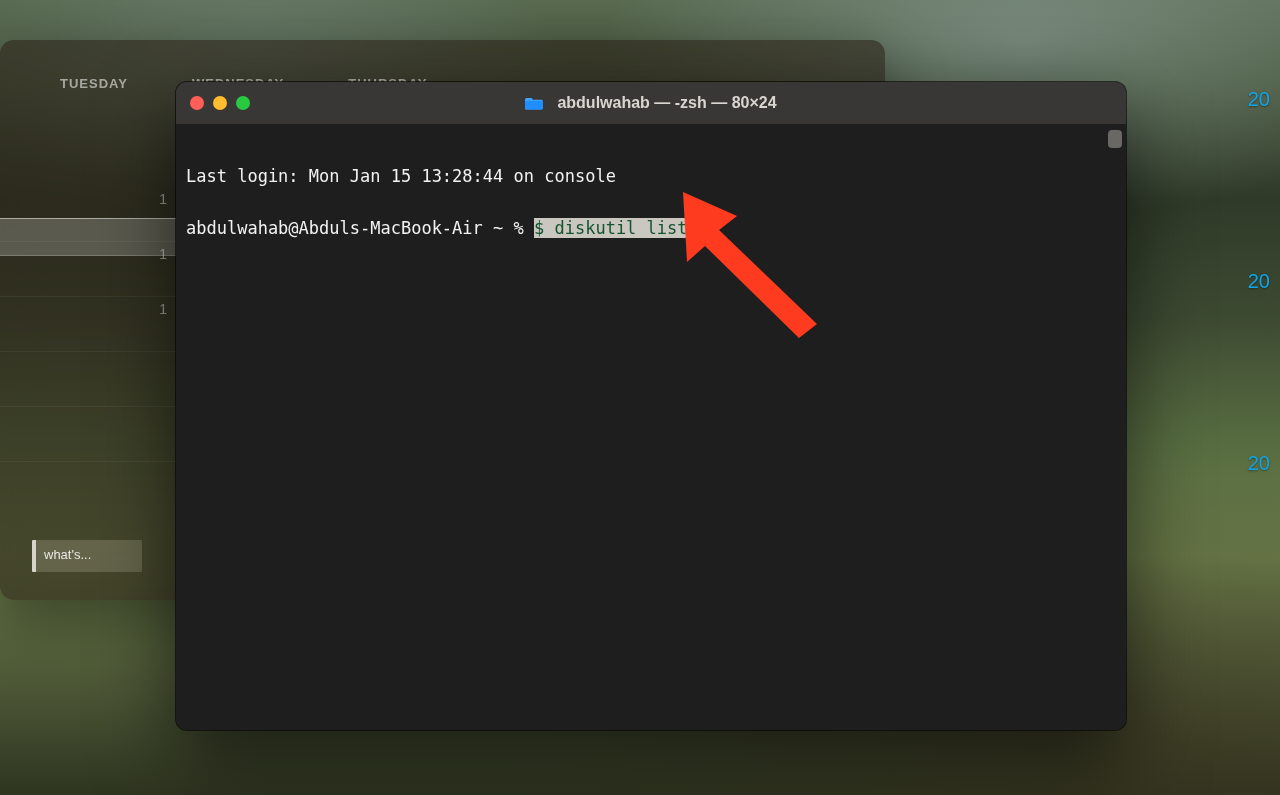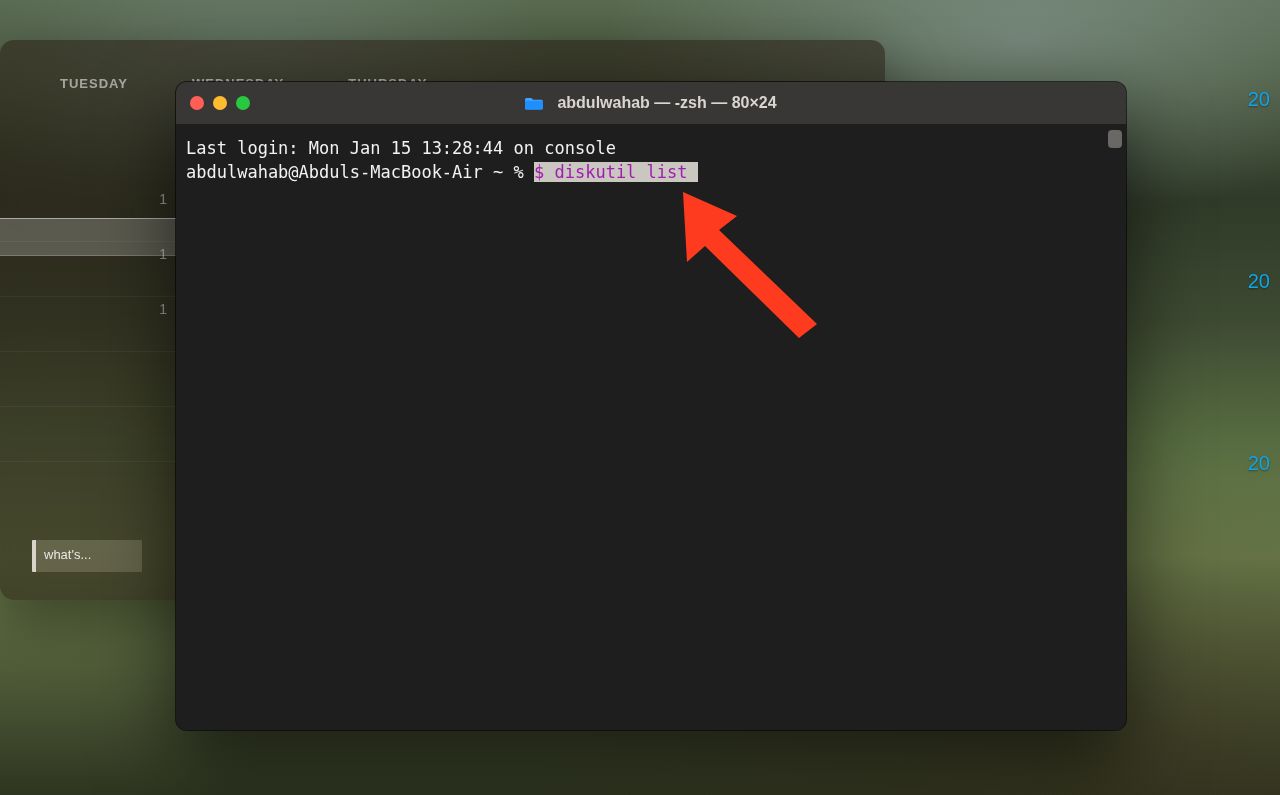--- a/index.html
+++ b/index.html
@@ -173,24 +173,24 @@
     flex: 1 1 auto;
     background: #1e1e1e;
     padding: 12px 8px 8px 10px;
     font-family: "SF Mono", Menlo, Consolas, monospace;
     font-size: 17px;
     line-height: 24px;
     color: #f2f2f2;
     position: relative;
     white-space: pre;
   }
-  .term-line { display: block; }
+  .term-line { display: block; margin-top: 28px; }
   .sel {
     background: #c9c7c0;
-    color: #a21caf;
+    color: #14532d;
   }
   .cursor-block {
     display: inline-block;
     width: 10px;
     height: 20px;
     background: #c9c7c0;
     vertical-align: text-bottom;
   }
 
   .terminal-scrollbar {

